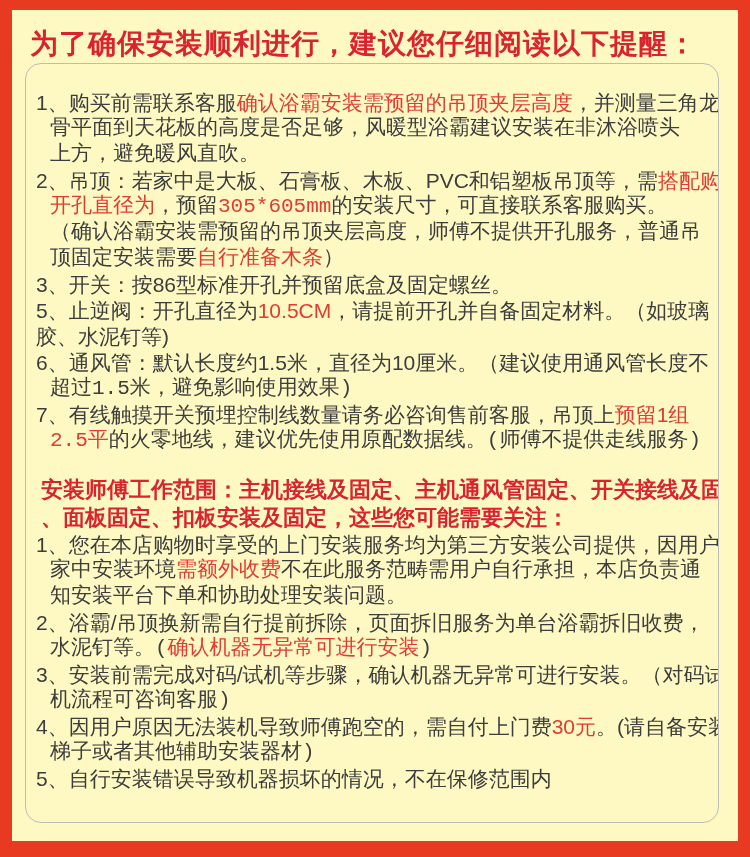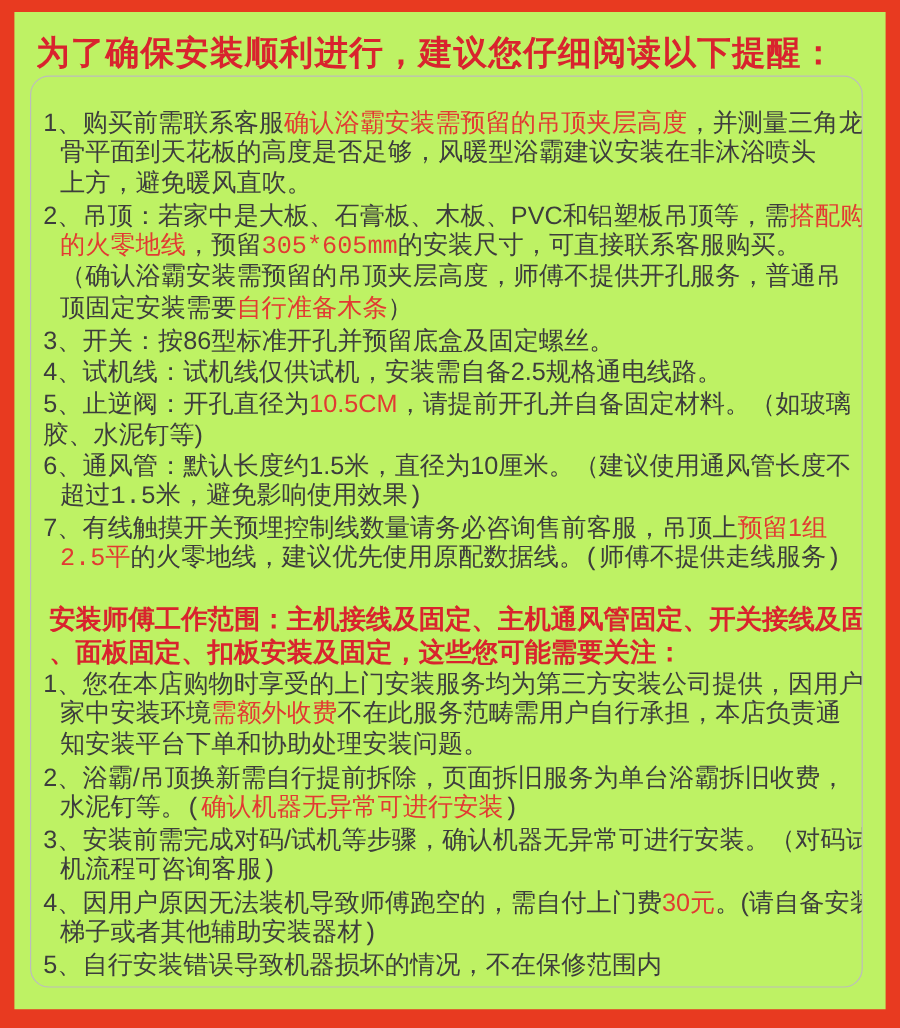--- a/index.html
+++ b/index.html
@@ -10,21 +10,21 @@
     --box-border:#bcbcbc;
   }
   *{margin:0;padding:0;box-sizing:border-box;}
   html,body{width:750px;background:#fff;}
   body{font-family:"Liberation Sans",sans-serif;}
   .page{
     width:750px;height:857px;
     border:12px solid var(--frame-red);
     border-top-width:10px;
     border-bottom-width:16px;
-    background:#bef264;
+    background:#fef9c3;
     overflow:hidden;
   }
   .title{
     margin:15px 0 0 18px;
     font-size:28px;
     line-height:38px;
     font-weight:bold;
     color:var(--heading-red);
     letter-spacing:1px;
     white-space:nowrap;
@@ -65,29 +65,26 @@
   <div class="title">为了确保安装顺利进行，建议您仔细阅读以下提醒：</div>
   <div class="box">
     <div>
         <div>
           <div class="line"><span class="num blk">1、</span><span class="blk">购买前需联系客服</span><span class="red">确认浴霸安装需预留的吊顶夹层高度</span><span class="blk">，并测量三角龙</span></div>
           <div class="line ind1"><span class="blk">骨平面到天花板的高度是否足够，风暖型浴霸建议安装在非沐浴喷头</span></div>
           <div class="line ind1"><span class="blk">上方，避免暖风直吹。</span></div>
         </div>
         <div>
           <div class="line"><span class="num blk">2、</span><span class="blk">吊顶：若家中是大板、石膏板、木板、PVC和铝塑板吊顶等，需</span><span class="red">搭配购</span></div>
-          <div class="line ind1"><span class="red">的火零地线</span><span class="blk">，预留</span><span class="red">305*605mm</span><span class="blk">的安装尺寸，可直接联系客服购买。</span></div>
+          <div class="line ind1"><span class="red">开孔直径为</span><span class="blk">，预留</span><span class="red">305*605mm</span><span class="blk">的安装尺寸，可直接联系客服购买。</span></div>
           <div class="line ind1"><span class="blk">（确认浴霸安装需预留的吊顶夹层高度，师傅不提供开孔服务，普通吊</span></div>
           <div class="line ind1"><span class="blk">顶固定安装需要</span><span class="red">自行准备木条</span><span class="blk">）</span></div>
         </div>
         <div>
           <div class="line"><span class="num blk">3、</span><span class="blk">开关：按86型标准开孔并预留底盒及固定螺丝。</span></div>
-        </div>
-        <div>
-          <div class="line"><span class="num blk">4、</span><span class="blk">试机线：试机线仅供试机，安装需自备2.5规格通电线路。</span></div>
         </div>
         <div>
           <div class="line"><span class="num blk">5、</span><span class="blk">止逆阀：开孔直径为</span><span class="red">10.5CM</span><span class="blk">，请提前开孔并自备固定材料。（如玻璃</span></div>
           <div class="line"><span class="blk">胶、水泥钉等)</span></div>
         </div>
         <div>
           <div class="line"><span class="num blk">6、</span><span class="blk">通风管：默认长度约1.5米，直径为10厘米。（建议使用通风管长度不</span></div>
           <div class="line ind1"><span class="blk">超过1.5米，避免影响使用效果)</span></div>
         </div>
         <div>

